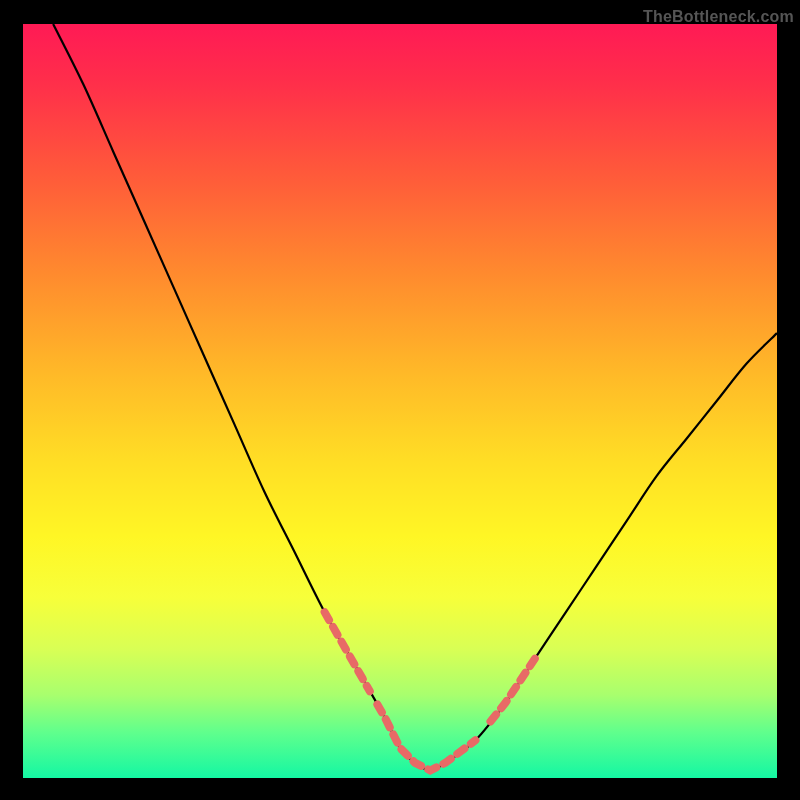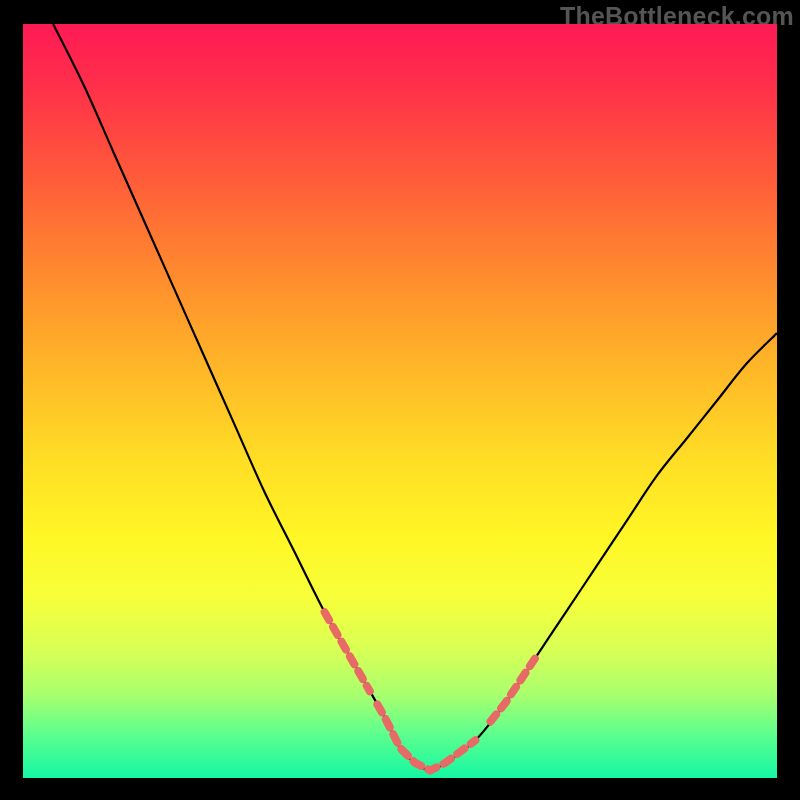--- a/index.html
+++ b/index.html
@@ -36,24 +36,24 @@
       #fff625 68%,
       #f7ff3a 76%,
       #d8ff55 83%,
       #a8ff6e 89%,
       #5fff8d 94%,
       #14f7a3 100%
     );
   }
   .watermark {
     position: absolute;
-    top: 2px;
+    top: 8px;
     right: 6px;
     color: #555;
-    font-size: 25px;
+    font-size: 16px;
     font-weight: 600;
     letter-spacing: 0.2px;
     user-select: none;
   }
   svg.curve {
     position: absolute;
     left: 0;
     top: 0;
     width: 754px;
     height: 754px;

